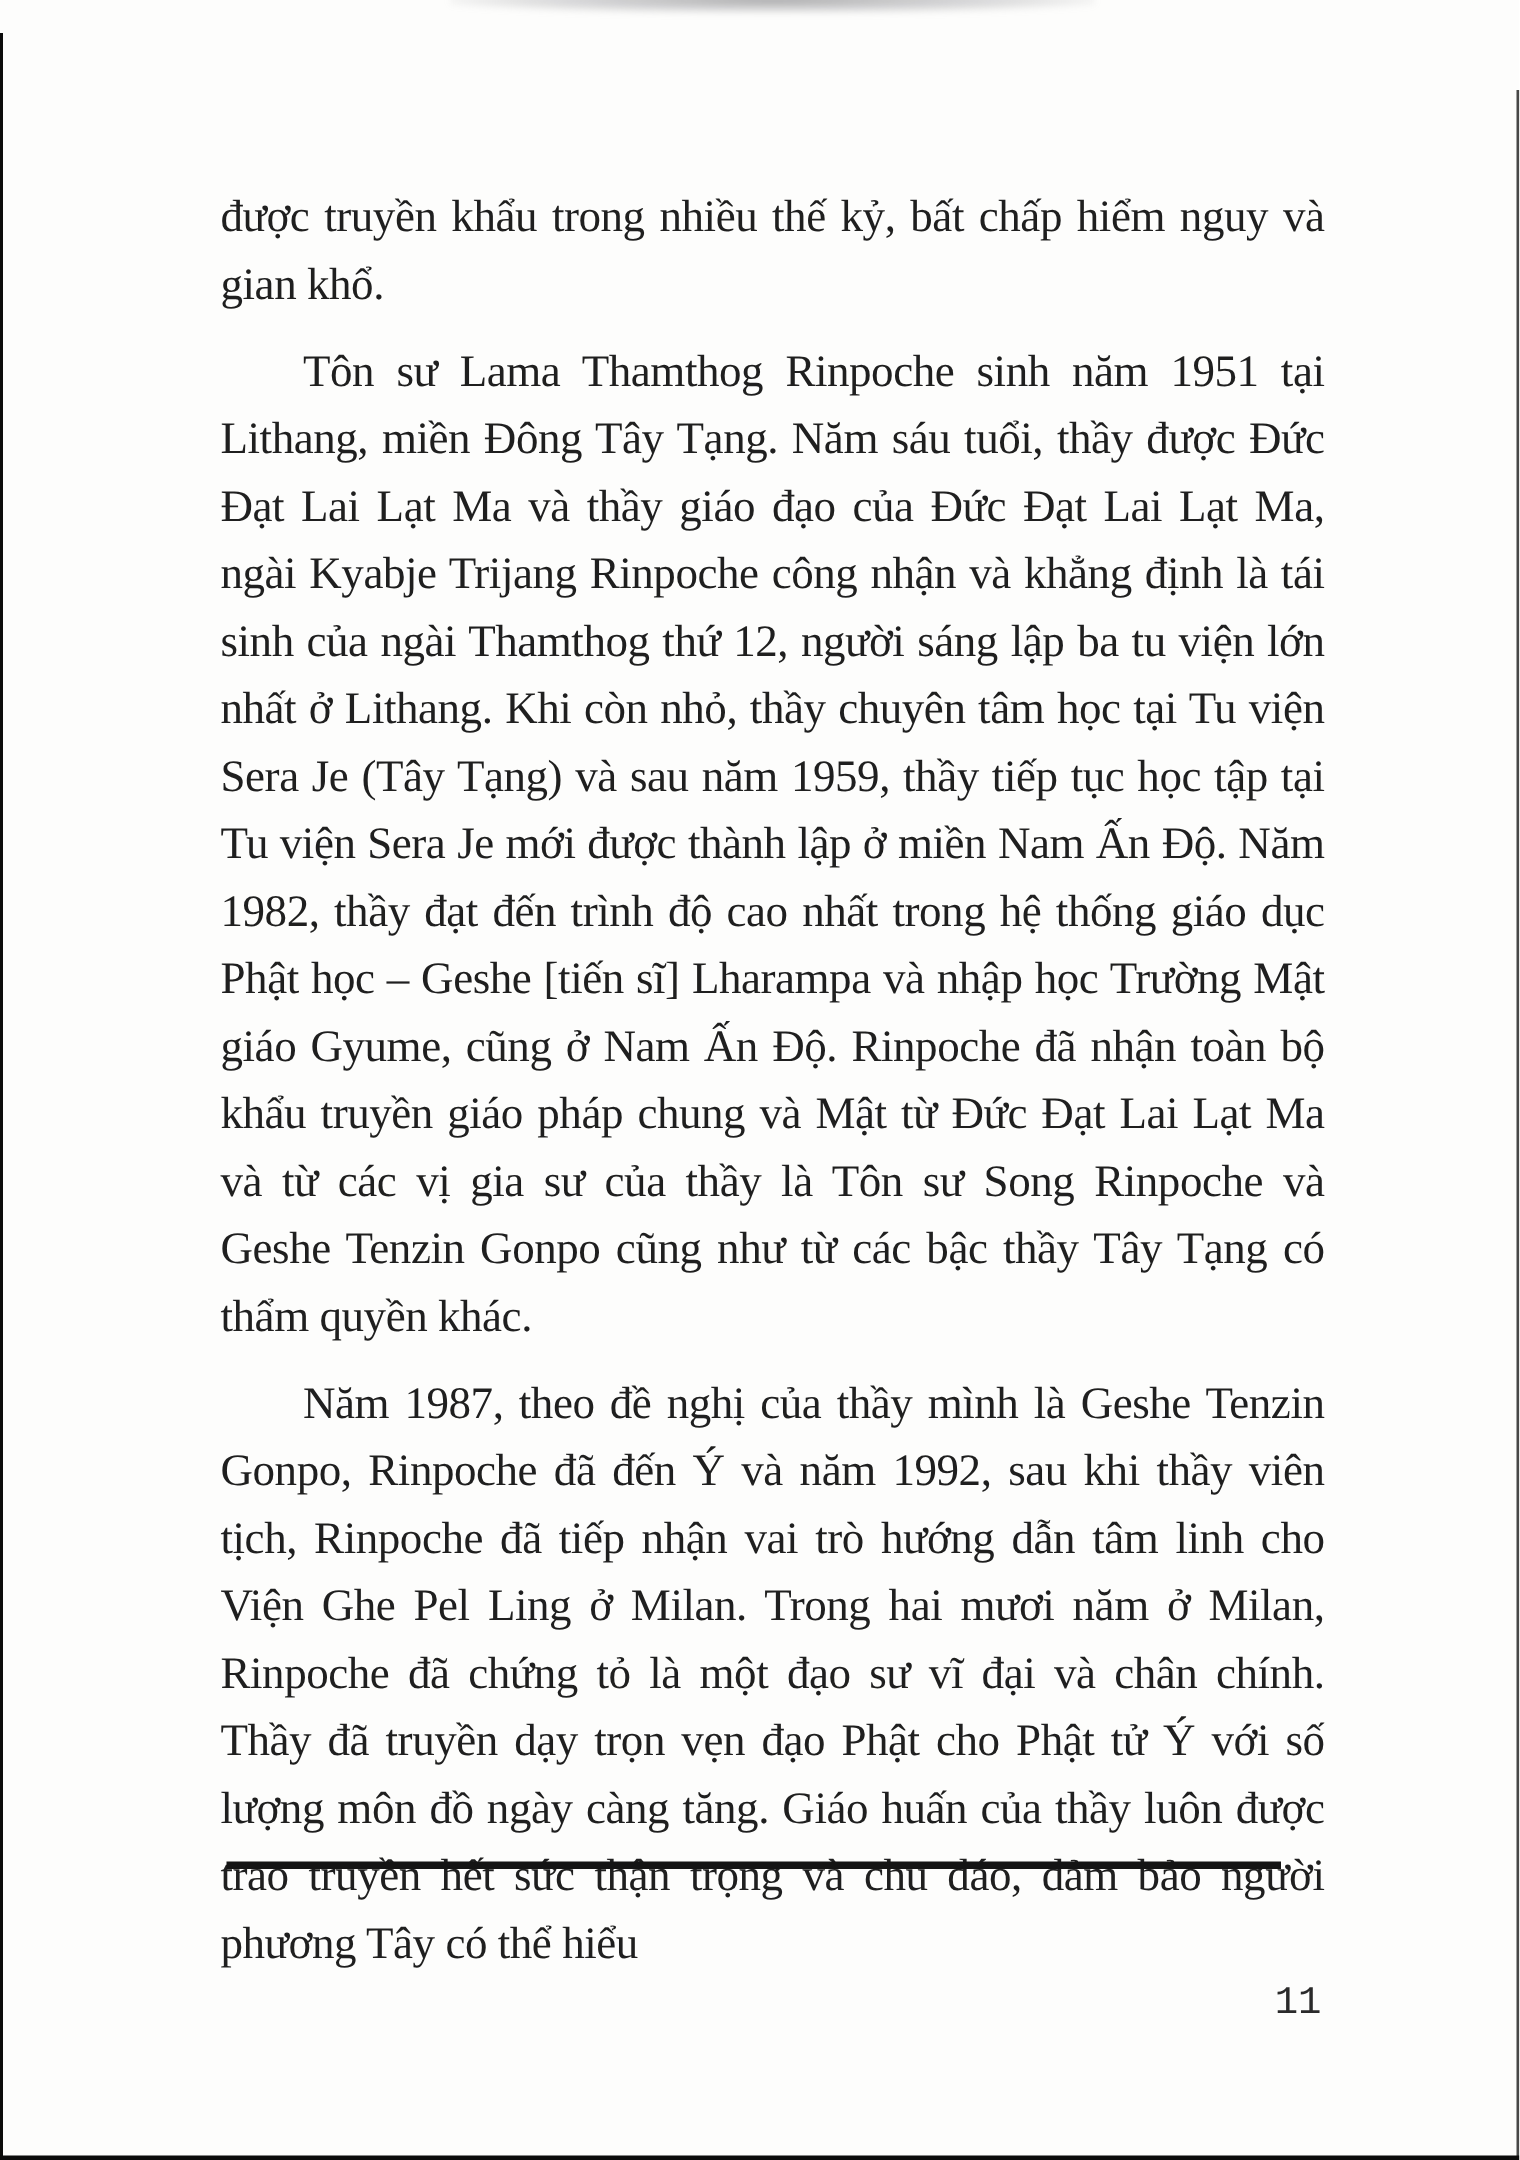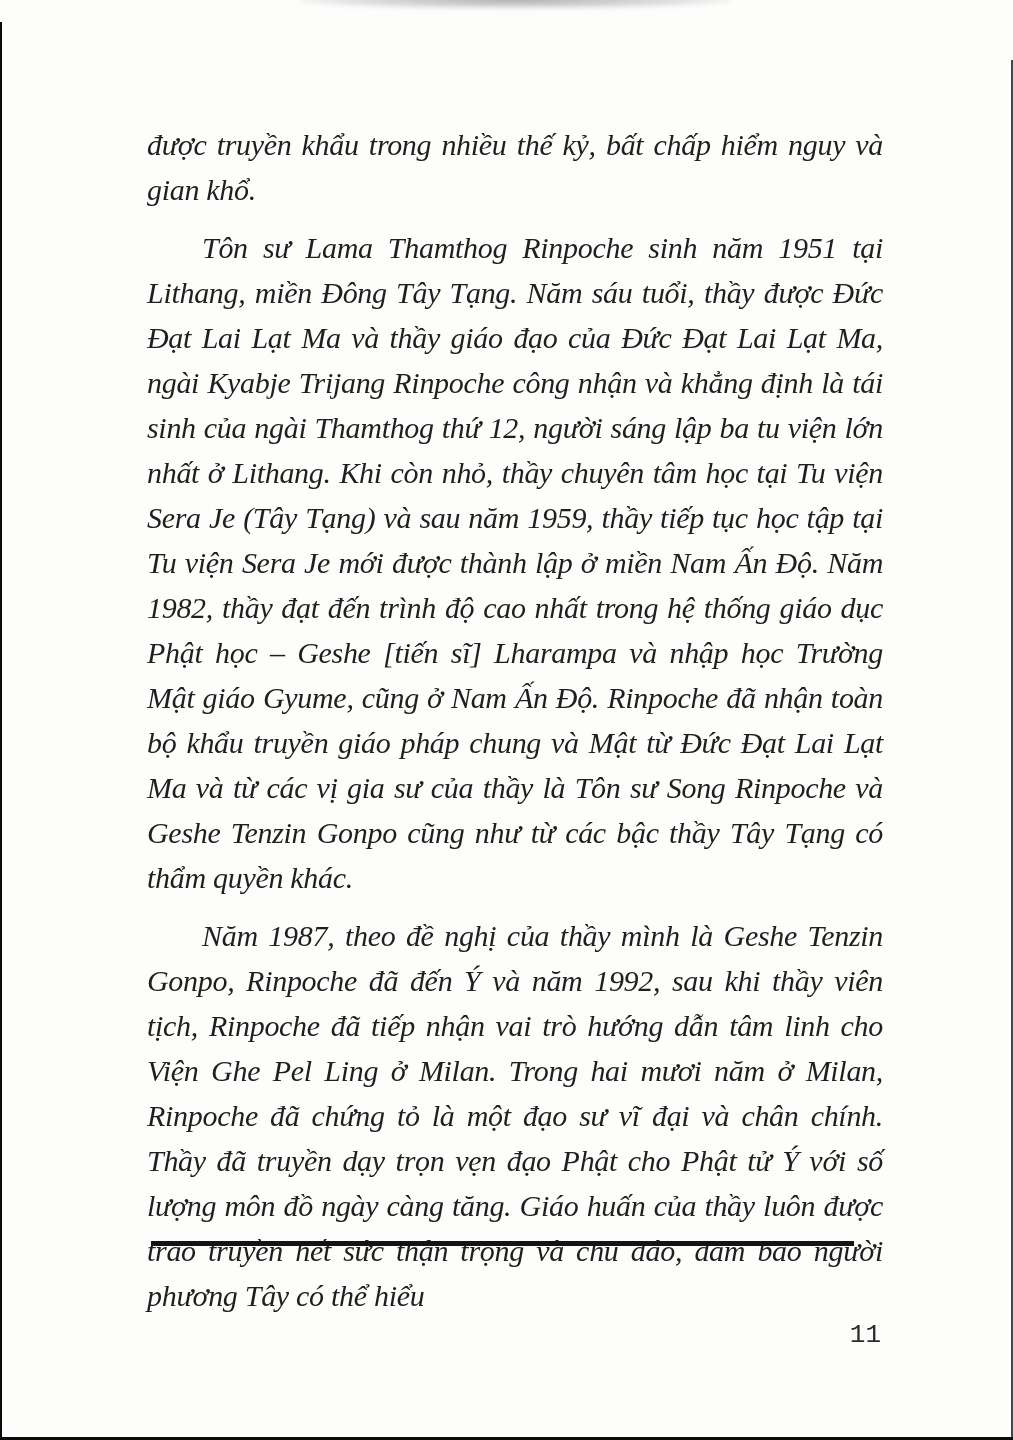--- a/index.html
+++ b/index.html
@@ -60,21 +60,20 @@
     top: 122px;
     width: 736px;
   }
   .content p {
     margin: 0 0 13px 0;
     font-size: 30px;
     line-height: 45px;
     text-align: justify;
     letter-spacing: -0.3px;
     color: #1f1f1f;
-    font-style: italic;
   }
   .content p.indent {
     text-indent: 55px;
   }
   
   .footnote-rule {
     position: absolute;
     left: 151px;
     top: 1241px;
     width: 703px;

